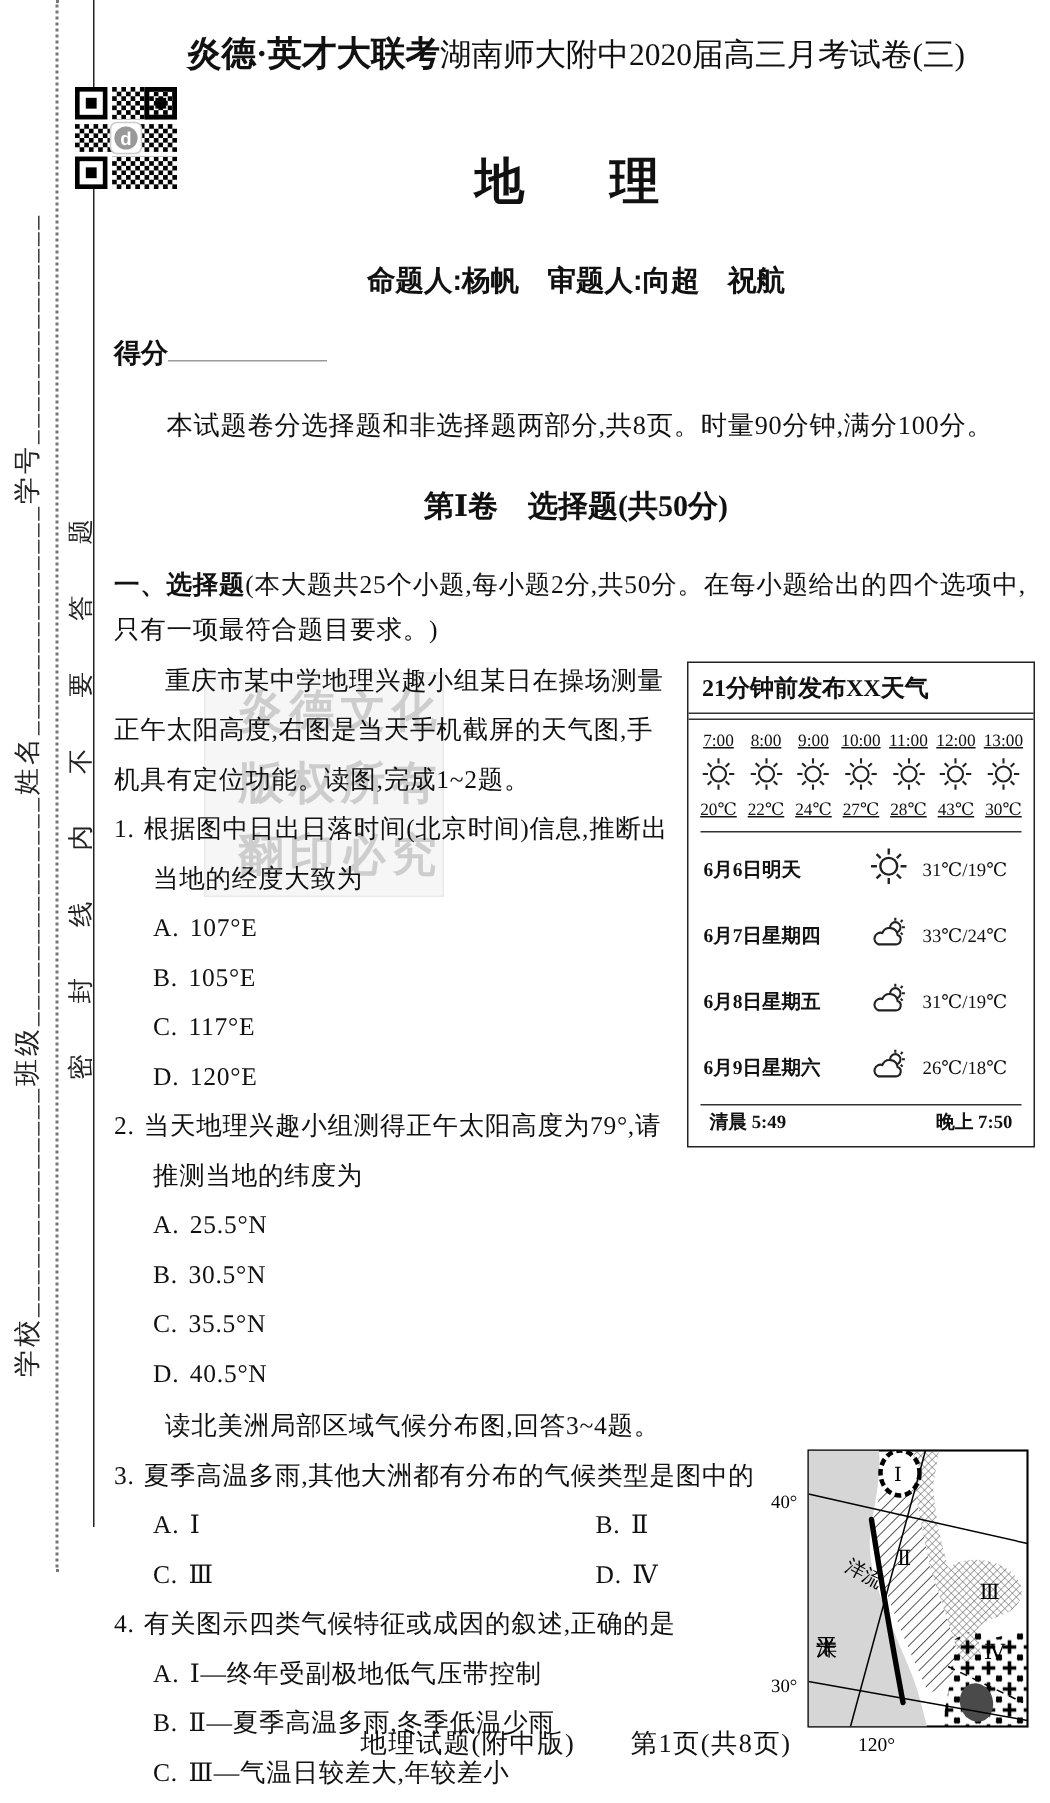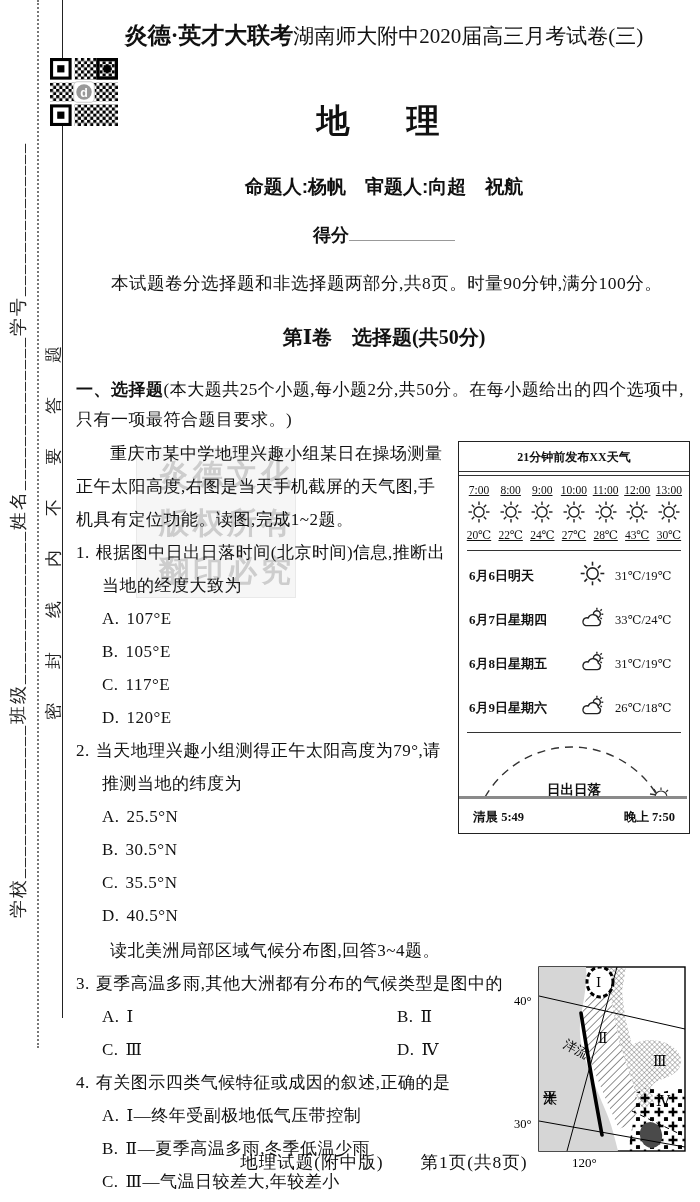--- a/index.html
+++ b/index.html
@@ -21,41 +21,41 @@
         letter-spacing:4px;pointer-events:none;z-index:0;}
   
   .content{position:absolute;left:76px;top:12px;width:616px;z-index:1;}
   .header-title{text-align:center;font-size:21px;margin:8px 0 0;white-space:nowrap;}
   .header-title .brand{font-weight:900;font-size:23px;}
   .qr{position:absolute;left:50px;top:58px;}
   .subject{margin-top:48px;text-align:center;font-size:33px;font-weight:bold;
         font-family:"Liberation Sans","DejaVu Sans",sans-serif;letter-spacing:12px;}
   .setters{margin-top:30px;text-align:center;font-size:19px;font-weight:bold;
         font-family:"Liberation Sans","DejaVu Sans",sans-serif;}
-  .score-line{margin-top:22px;text-align:center;font-size:18px;font-weight:bold;
+  .score-line{margin-top:22px;text-align:left;font-size:18px;font-weight:bold;
         font-family:"Liberation Sans","DejaVu Sans",sans-serif;}
   .score-underline{display:inline-block;width:106px;border-bottom:1.5px solid #999;height:1em;}
   .p1{margin:22px 0 0;font-size:17.5px;line-height:29px;text-indent:2em;letter-spacing:.5px;}
   .section-heading{margin:26px 0 0;text-align:center;font-size:20px;font-weight:bold;}
   .instr{margin:24px 0 0;font-size:17px;line-height:30px;letter-spacing:.5px;}
   .instr b{font-family:"Liberation Sans","DejaVu Sans",sans-serif;}
   .qa{margin-top:2px;font-size:17px;line-height:33px;letter-spacing:.5px;}
   .indent{text-indent:2em;margin:0;}
   .qp{margin:0;padding-left:26px;text-indent:-26px;}
   .qnum{margin-right:6px;}
   .opt{padding-left:26px;}
   .olabel{margin-right:7px;}
   .optrow{display:flex;padding-left:26px;}
   .optrow .o1{width:295px;}
   .clearR{clear:right;}
   
   .weather{float:right;width:230px;border:1.3px solid #222;margin:4px 2px 8px 12px;
         font-family:"Liberation Serif","DejaVu Serif",serif;line-height:normal;letter-spacing:0;
         text-indent:0;}
-  .whead{display:flex;justify-content:center;padding:7px 9px 5px;font-size:12px;font-weight:bold;}
+  .whead{display:flex;justify-content:flex-start;padding:7px 9px 5px;font-size:16px;font-weight:bold;}
   .rule2{height:3px;border-top:1.5px solid #333;border-bottom:1px solid #333;}
   .hourly{display:flex;justify-content:space-between;padding:8px 5px 6px;text-decoration:underline;}
   .hcol{width:30px;text-align:center;font-size:11.5px;}
   .hcol svg{display:block;margin:4px auto;}
   .rule1{border-top:1.2px solid #333;margin:2px 8px;}
   .drow{display:flex;align-items:center;padding:7px 10px;font-size:13px;}
   .ddate{flex:0 0 100px;font-weight:bold;}
   .dico{flex:0 0 46px;text-align:center;}
   .dtemp{font-size:12.5px;}
   .sunarc{position:relative;padding:4px 0 0;}
@@ -236,34 +236,20 @@
           <span class="dtemp">31℃/19℃</span>
         </div>
         <div class="drow">
           <span class="ddate">6月9日星期六</span>
           <span class="dico"><svg width="26" height="26" viewBox="0 0 24 24">
                 <use href="#cloudsunicon"></use>
               </svg></span>
           <span class="dtemp">26℃/18℃</span>
         </div>
         <div class="rule1"></div>
-        <div class="sunarc">
-          <svg width="228" height="64" viewBox="0 0 228 64">
-            <path d="M26,58 A100,100 0 0 1 198,56" fill="none" stroke="#333" stroke-width="1.4" stroke-dasharray="8 6"></path>
-            <path d="M198,56 l-7,-1 m7,1 l-3,-6" fill="none" stroke="#333" stroke-width="1.3"></path>
-            <g stroke="#333" stroke-width="1.2" fill="#fff">
-              <path d="M196,58 a6,6 0 0 1 12,0 z"></path>
-              <line x1="202" y1="48.5" x2="202" y2="51"></line>
-              <line x1="195" y1="51" x2="197" y2="53"></line>
-              <line x1="209" y1="51" x2="207" y2="53"></line>
-            </g>
-            <line x1="0" y1="58.5" x2="228" y2="58.5" stroke="#8a8a8a" stroke-width="3"></line>
-          </svg>
-          <div class="sunlabel">日出日落</div>
-        </div>
         <div class="suntimes">
           <span>清晨 5:49</span>
           <span>晚上 7:50</span>
         </div>
       </div>
 
       <p class="indent">重庆市某中学地理兴趣小组某日在操场测量正午太阳高度,右图是当天手机截屏的天气图,手机具有定位功能。读图,完成1~2题。</p>
 
       <p class="qp">
         <span class="qnum">1.</span><span>根据图中日出日落时间(北京时间)信息,推断出当地的经度大致为</span>

